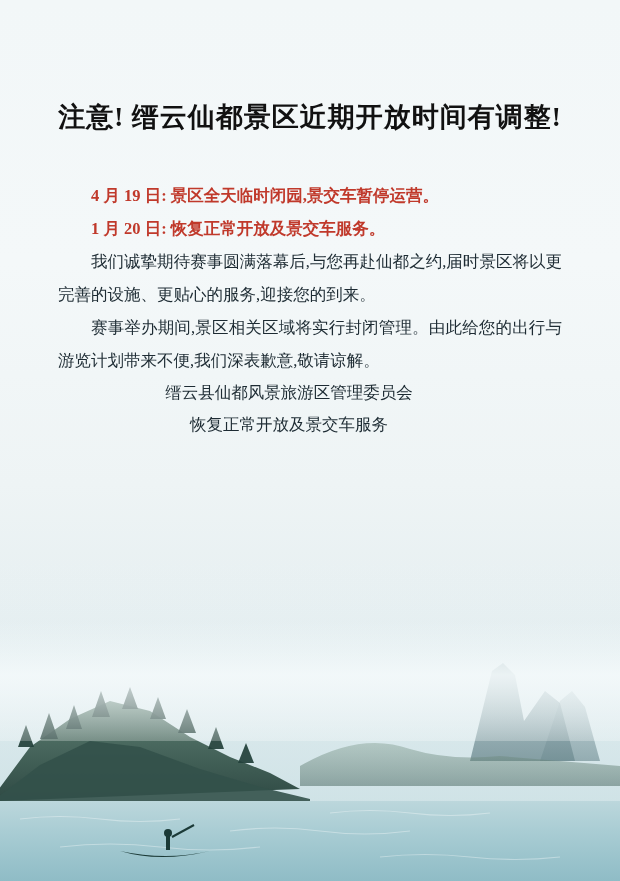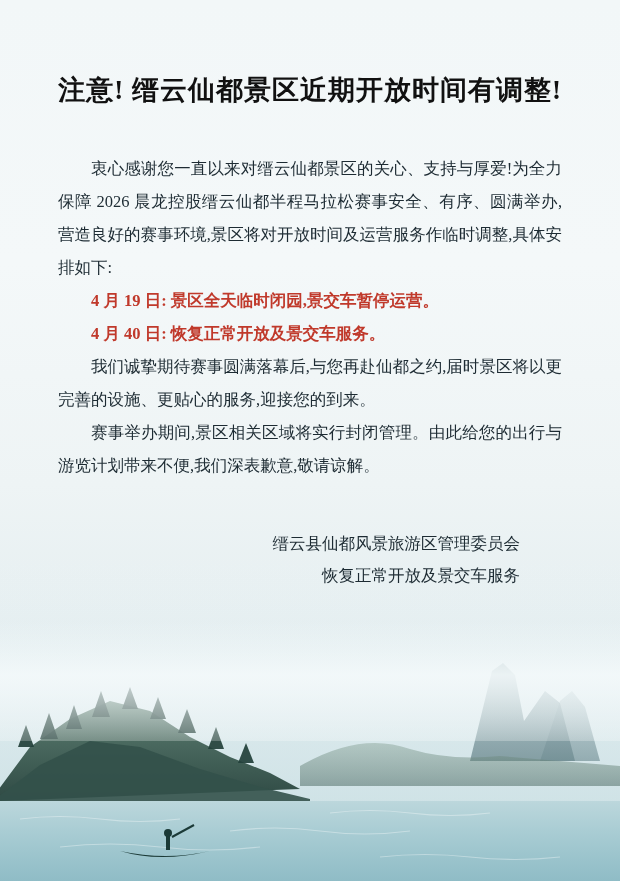--- a/index.html
+++ b/index.html
@@ -52,22 +52,22 @@
 
   
   .content {
     position: relative;
     z-index: 5;
     padding: 0 58px;
   }
 
   .title {
     margin: 0;
-    padding-top: 72px;
-    text-align: right;
+    padding-top: 99px;
+    text-align: center;
     font-size: 27px;
     font-weight: bold;
     letter-spacing: 1px;
     color: #111111;
     font-family: "Liberation Serif", "DejaVu Serif", serif;
   }
 
   .body-text {
     margin-top: 44px;
     font-size: 16.5px;
@@ -89,22 +89,21 @@
     margin: 0;
     text-indent: 2em;
     color: #c0392b;
     font-weight: bold;
   }
   .notice-line .date-label {
     color: #c0392b;
   }
 
   .signature {
-    margin-top: 46px;
-    text-align: right;
+    text-align: center;
     font-size: 16.5px;
     line-height: 1.95;
     color: #1d2b33;
     padding-right: 42px;
   }
   .signature p { margin: 0; }
 </style>
 </head>
 <body>
 
@@ -176,29 +175,28 @@
     </svg>
   </div>
   <div class="mist"></div>
 
   <div class="content">
 
     <h1 class="title">注意! 缙云仙都景区近期开放时间有调整!</h1>
 
     <div class="body-text">
 
-      <p class="para">衷心感谢您一直以来对缙云仙都景区的关心、支持与厚爱!为全力保障 2026 晨龙控股缙云仙都半程马拉松赛事安全、有序、圆满举办,营造良好的赛事环境,景区将对开放时间及运营服务作临时调整,具体安排如下:</p>
 
       <p class="notice-line">
         <span class="date-label">4 月 19 日:</span>
         <span>景区全天临时闭园,景交车暂停运营。</span>
       </p>
 
       <p class="notice-line">
-        <span class="date-label">4 月 40 日:</span>
+        <span class="date-label">1 月 20 日:</span>
         <span>恢复正常开放及景交车服务。</span>
       </p>
 
       <p class="para">我们诚挚期待赛事圆满落幕后,与您再赴仙都之约,届时景区将以更完善的设施、更贴心的服务,迎接您的到来。</p>
       <p class="para">赛事举办期间,景区相关区域将实行封闭管理。由此给您的出行与游览计划带来不便,我们深表歉意,敬请谅解。</p>
     </div>
 
     <div class="signature">
       <p>缙云县仙都风景旅游区管理委员会</p>
       <p>恢复正常开放及景交车服务</p>

